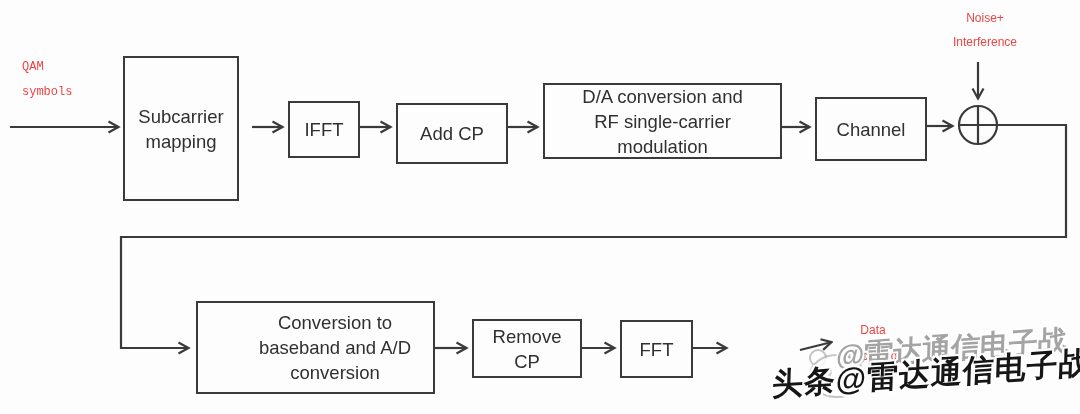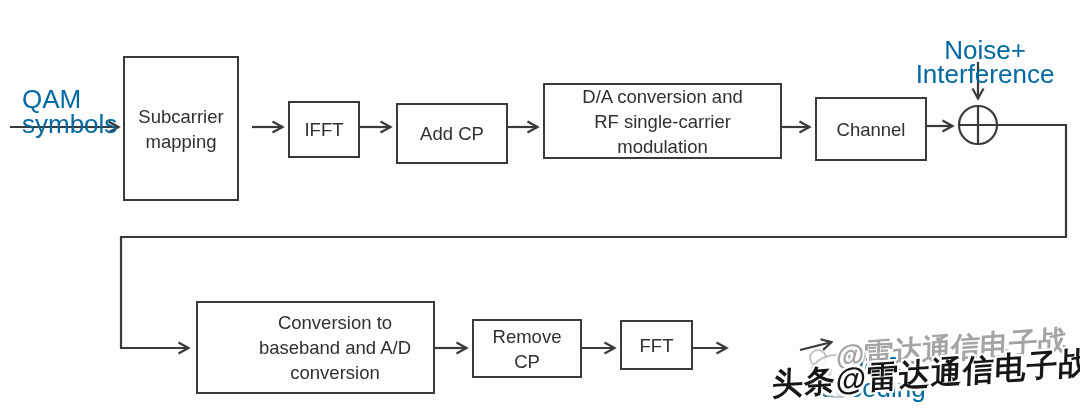--- a/index.html
+++ b/index.html
@@ -28,25 +28,24 @@
     text-align: center;
     white-space: pre-line;
     font-size: 18.5px;
     line-height: 25px;
     color: #303030;
     z-index: 2;
   }
   .lbl {
     position: absolute;
     white-space: pre-line;
-    font-size: 26px;
+    font-size: 12px;
     line-height: 25px;
-    color: #0369a1;
+    color: #ef4444;
     z-index: 2;
-    margin-top: 32px;
   }
   .lbl.center { text-align: center; }
   .mascot {
     position: absolute;
     left: 0; top: 0;
     z-index: 3;
   }
   .wm {
     position: absolute;
     white-space: nowrap;
@@ -118,23 +117,23 @@
   <div class="block" style="left:543px; top:83px;  width:239px; height:76px;">D/A conversion and
 RF single-carrier
 modulation</div>
   <div class="block" style="left:815px; top:97px; width:112px; height:64px;">Channel</div>
 
   <div class="block" style="left:196px; top:301px; width:239px; height:93px;padding-left:39px;">Conversion to
 baseband and A/D
 conversion</div>
   <div class="block" style="left:472px; top:319px; width:110px; height:59px;">Remove
 CP</div>
-  <div class="block" style="left:620px; top:320px; width:73px;  height:50px;">FFT</div>
+  <div class="block" style="left:620px; top:320px; width:73px;  height:58px;">FFT</div>
 
-  <div class="lbl" style="left:22px; top:55px; width:100px;">QAM
+  <div class="lbl" style="left:22px; top:55px; width:100px;font-family:Liberation Mono, monospace;">QAM
 symbols</div>
   <div class="lbl center" style="left:915px; top:6px; width:140px; line-height:24px;">Noise+
 Interference</div>
   <div class="lbl center" style="left:818px; top:317px; width:110px; line-height:26px;">Data
 decoding</div>
 
   <svg class="mascot" width="1080" height="414" viewBox="0 0 1080 414">
     <g fill="rgba(255,255,255,0.8)" stroke="rgba(150,150,150,0.55)" stroke-width="2">
       <circle cx="818" cy="358" r="8"></circle>
       <circle cx="857" cy="356" r="8"></circle>

